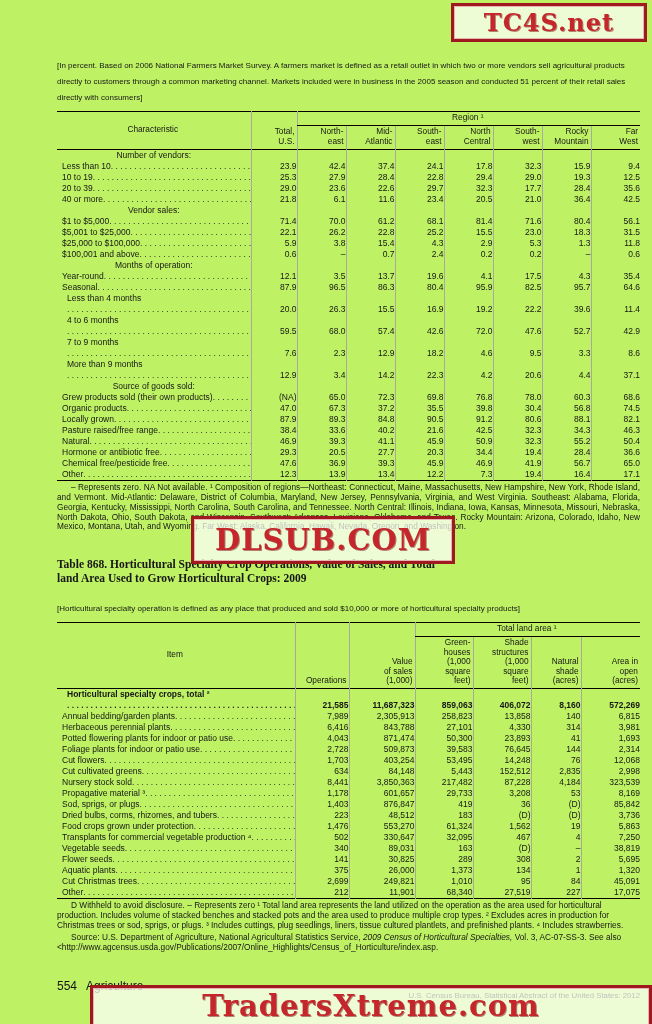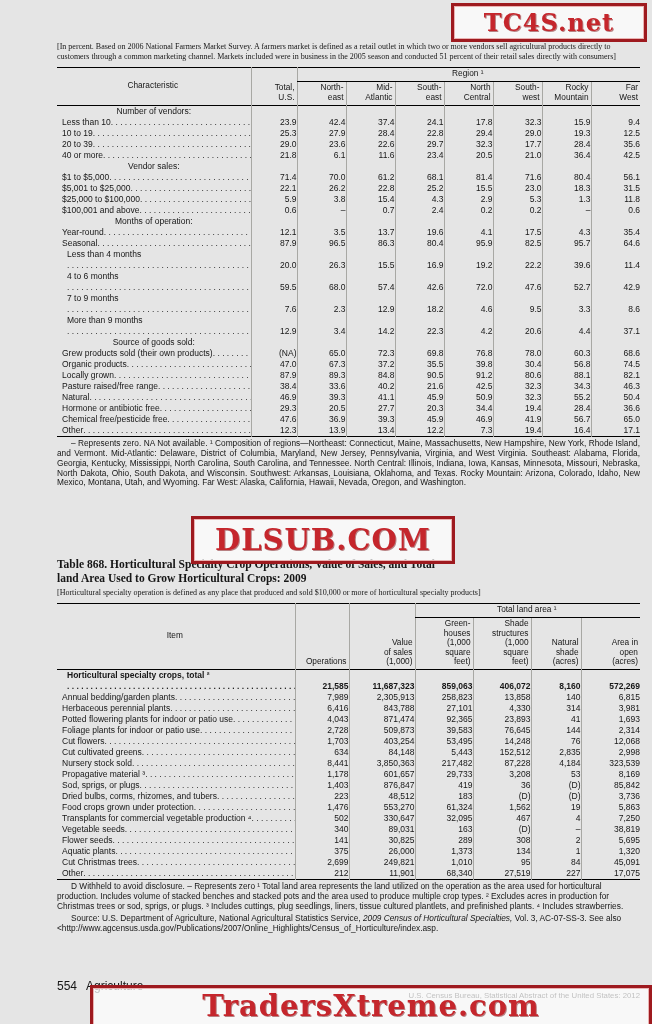--- a/index.html
+++ b/index.html
@@ -1,23 +1,23 @@
 <!DOCTYPE html>
 <html><head>
 <meta charset="utf-8">
 <style>
   html,body{margin:0;padding:0;background:#6e6e6e;}
-  .page{position:relative;width:652px;height:1024px;background:#e5e5e5;
+  .page{position:relative;width:652px;height:1024px;background:#bef264;
         font-family:"Liberation Sans","DejaVu Sans",sans-serif;color:#161616;overflow:hidden;}
   .sec{position:absolute;left:57px;width:583px;}
   .sec867{top:42px;}
   .sec868{top:558px;}
   .tbl-title{font-family:"Liberation Serif","DejaVu Serif",serif;font-weight:bold;
              font-size:11.5px;line-height:13.5px;white-space:pre-line;margin:0 0 3px 0;}
-  .tbl-note{font-size:8px;line-height:10px;margin:0 0 5px 0;font-family:Liberation Serif, serif;}
+  .tbl-note{font-size:8px;line-height:16px;margin:16px 0 5px 0;}
   table.stat{border-collapse:collapse;table-layout:fixed;width:583px;
              border-top:1.4px solid #000;border-bottom:1.4px solid #000;}
   table.stat thead{border-bottom:1px solid #000;}
   table.stat thead th{font-weight:normal;font-size:8.3px;line-height:9.4px;
                       white-space:pre-line;padding:1px 2px 3px 0;}
   .char-h,.item-h{text-align:center;vertical-align:middle;}
   .num-h{text-align:right;vertical-align:bottom;}
   .group-h{text-align:center;vertical-align:top;border-bottom:1px solid #000;padding:2px 0 2px 0;}
   .vline{border-left:1px solid #a8a8a4;}
   table.stat tbody td{font-size:8.5px;height:11px;line-height:11px;padding:0;vertical-align:bottom;}
@@ -598,21 +598,21 @@
           </tr>
           <tr>
             <td class="lbl ind1">
               <div class="rl">
                 <span class="txt">Potted flowering plants for indoor or patio use</span>
                 <span class="dots"></span>
               </div>
             </td>
             <td class="num vline">4,043</td>
             <td class="num vline">871,474</td>
-            <td class="num vline">92,365</td>
+            <td class="num vline">50,300</td>
             <td class="num vline">23,893</td>
             <td class="num vline">41</td>
             <td class="num vline">1,693</td>
           </tr>
           <tr>
             <td class="lbl ind1">
               <div class="rl">
                 <span class="txt">Foliage plants for indoor or patio use</span>
                 <span class="dots"></span>
               </div>

